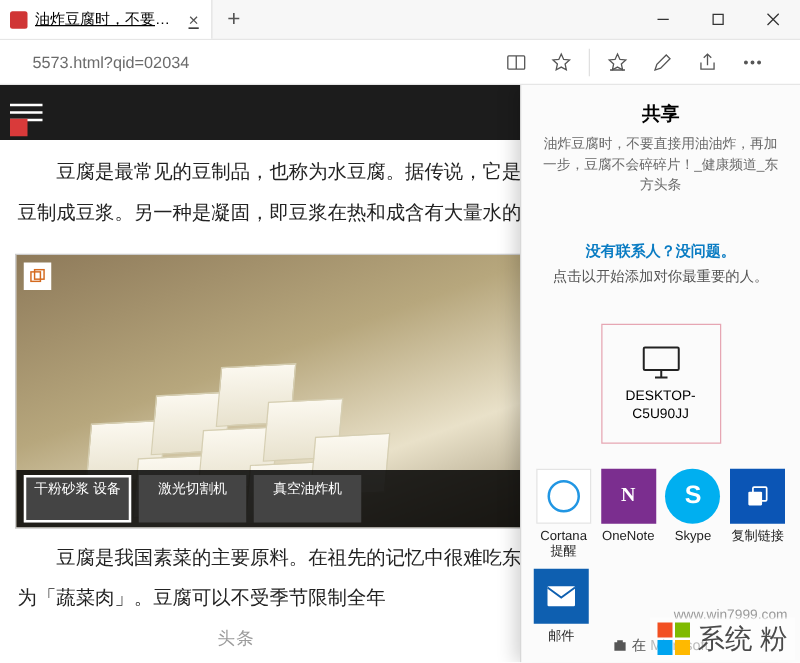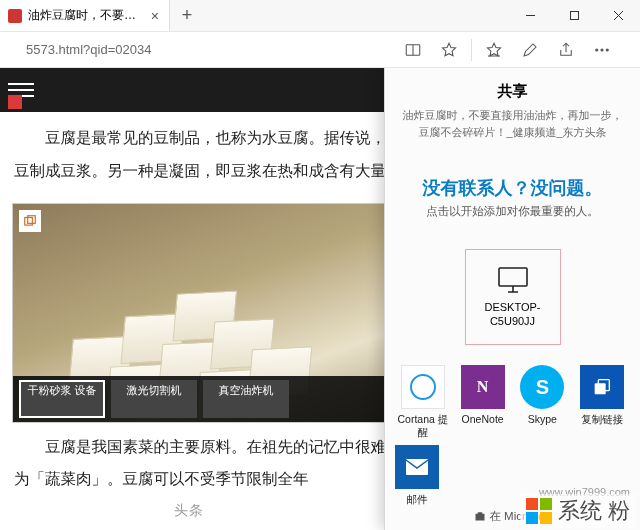--- a/index.html
+++ b/index.html
@@ -1,20 +1,20 @@
 <!DOCTYPE html>
 <html><head>
 <meta charset="utf-8">
 <style>
   * { box-sizing: border-box; margin: 0; padding: 0; font-family: "Microsoft YaHei", "Segoe UI", sans-serif; }
   body { width: 640px; height: 530px; overflow: hidden; background: #fff; position: relative; }
 
   
   .titlebar { height: 32px; background: #f7f7f7; display: flex; align-items: stretch; border-bottom: 1px solid #e6e6e6; }
-  .tab { display: flex; align-items: center; padding: 0 8px; background: #fff; border-right: 1px solid #e0e0e0; max-width: 170px; font-size: 12px; gap:6px;}
+  .tab { display: flex; align-items: center; padding: 0 8px; background: #fff; border-right: 1px solid #e0e0e0; max-width: 170px; font-size: 12px; gap:6px;text-decoration:underline;}
   .favicon { width: 14px; height: 14px; background:#d03535; border-radius:2px; flex:0 0 14px;}
   .tab-title { white-space: nowrap; overflow: hidden; text-overflow: ellipsis; flex:1; }
   .tab-close { color:#555; font-size:14px; padding:0 2px;}
   .newtab { width: 34px; display:flex; align-items:center; justify-content:center; color:#555; font-size:18px;}
   .spacer { flex:1; }
   .winctrls { display:flex; }
   .winbtn { width:44px; display:flex; align-items:center; justify-content:center; color:#333;}
   .winbtn svg { width:11px; height:11px; }
 
   
@@ -36,26 +36,26 @@
   .photo .corner { position:absolute; top:6px; left:6px; width:22px; height:22px; background:#fff; display:flex; align-items:center; justify-content:center;}
   .photo .corner svg{ width:14px; height:14px; stroke:#d46a1f; fill:none; stroke-width:2;}
   .tofu { position:absolute; bottom:20px; left:60px; width:260px; height:130px; transform:skewX(-8deg) rotate(-3deg);}
   .tofu div{ position:absolute; background:linear-gradient(#fbf8ef,#e8e2ce); border:1px solid #d6cfb3; width:60px; height:48px;}
   .thumbs { position:absolute; bottom:0; left:0; right:0; height:46px; background:rgba(0,0,0,.85); display:flex; gap:6px; padding:4px 6px;}
   .thumb { flex: 0 0 86px; background:#444; color:#fff; font-size:11px; display:flex; align-items:flex-end; justify-content:center; padding-bottom:18px; border:2px solid transparent; white-space:nowrap; overflow:hidden;}
   .thumb.active{ border-color:#fff;}
   .para2 { padding:8px 14px 0 14px; font-size:15.5px; line-height:2.05; color:#222; text-indent:2em;}
 
   
-  .sharepanel { position:absolute; top:0; right:0; width:256px; height:100%; background:#fbfbfb; border-left:1px solid #d8d8d8; box-shadow:-4px 0 14px rgba(0,0,0,.18); display:flex; flex-direction:column; }
+  .sharepanel { position:absolute; top:0; right:0; width:224px; height:100%; background:#fbfbfb; border-left:1px solid #d8d8d8; box-shadow:-4px 0 14px rgba(0,0,0,.18); display:flex; flex-direction:column; }
   .sharehdr { padding:14px 14px 10px 14px; text-align:center; }
   .sharehdr h3{ font-size:15px; font-weight:600; margin-bottom:6px;}
   .sharehdr p{ font-size:11px; color:#6a6a6a; line-height:1.5;}
   .contacts { text-align:center; padding:26px 18px 12px 18px;}
-  .contacts .q{ font-size:18px; color:#0a7cc3; font-weight:600; margin-bottom:4px;}
+  .contacts .q{ font-size:12px; color:#0a7cc3; font-weight:600; margin-bottom:4px;}
   .contacts .sub{ font-size:11.5px; color:#555;}
   .devicebox { margin:18px auto 6px auto; width:96px; height:96px; border:1px solid #e6a6b3; display:flex; flex-direction:column; align-items:center; justify-content:center; gap:6px;}
   .devicebox svg{ width:34px; height:30px; fill:none; stroke:#222; stroke-width:1.6;}
   .devicebox .lbl{ font-size:11px; text-align:center; line-height:1.25;}
   .apps { display:grid; grid-template-columns:repeat(4,1fr); gap:4px; padding:14px 10px 0 10px;}
   .app { display:flex; flex-direction:column; align-items:center; gap:4px;}
   .app .tile{ width:44px; height:44px; display:flex; align-items:center; justify-content:center; color:#fff; font-weight:bold;}
   .app .name{ font-size:10.5px; text-align:center; color:#222; line-height:1.2; height:24px;}
   .cortana{ background:#fff; border:1px solid #e4e4e4;}
   .cortana .ring{ width:26px; height:26px; border:2.5px solid #2196e3; border-radius:50%;}

